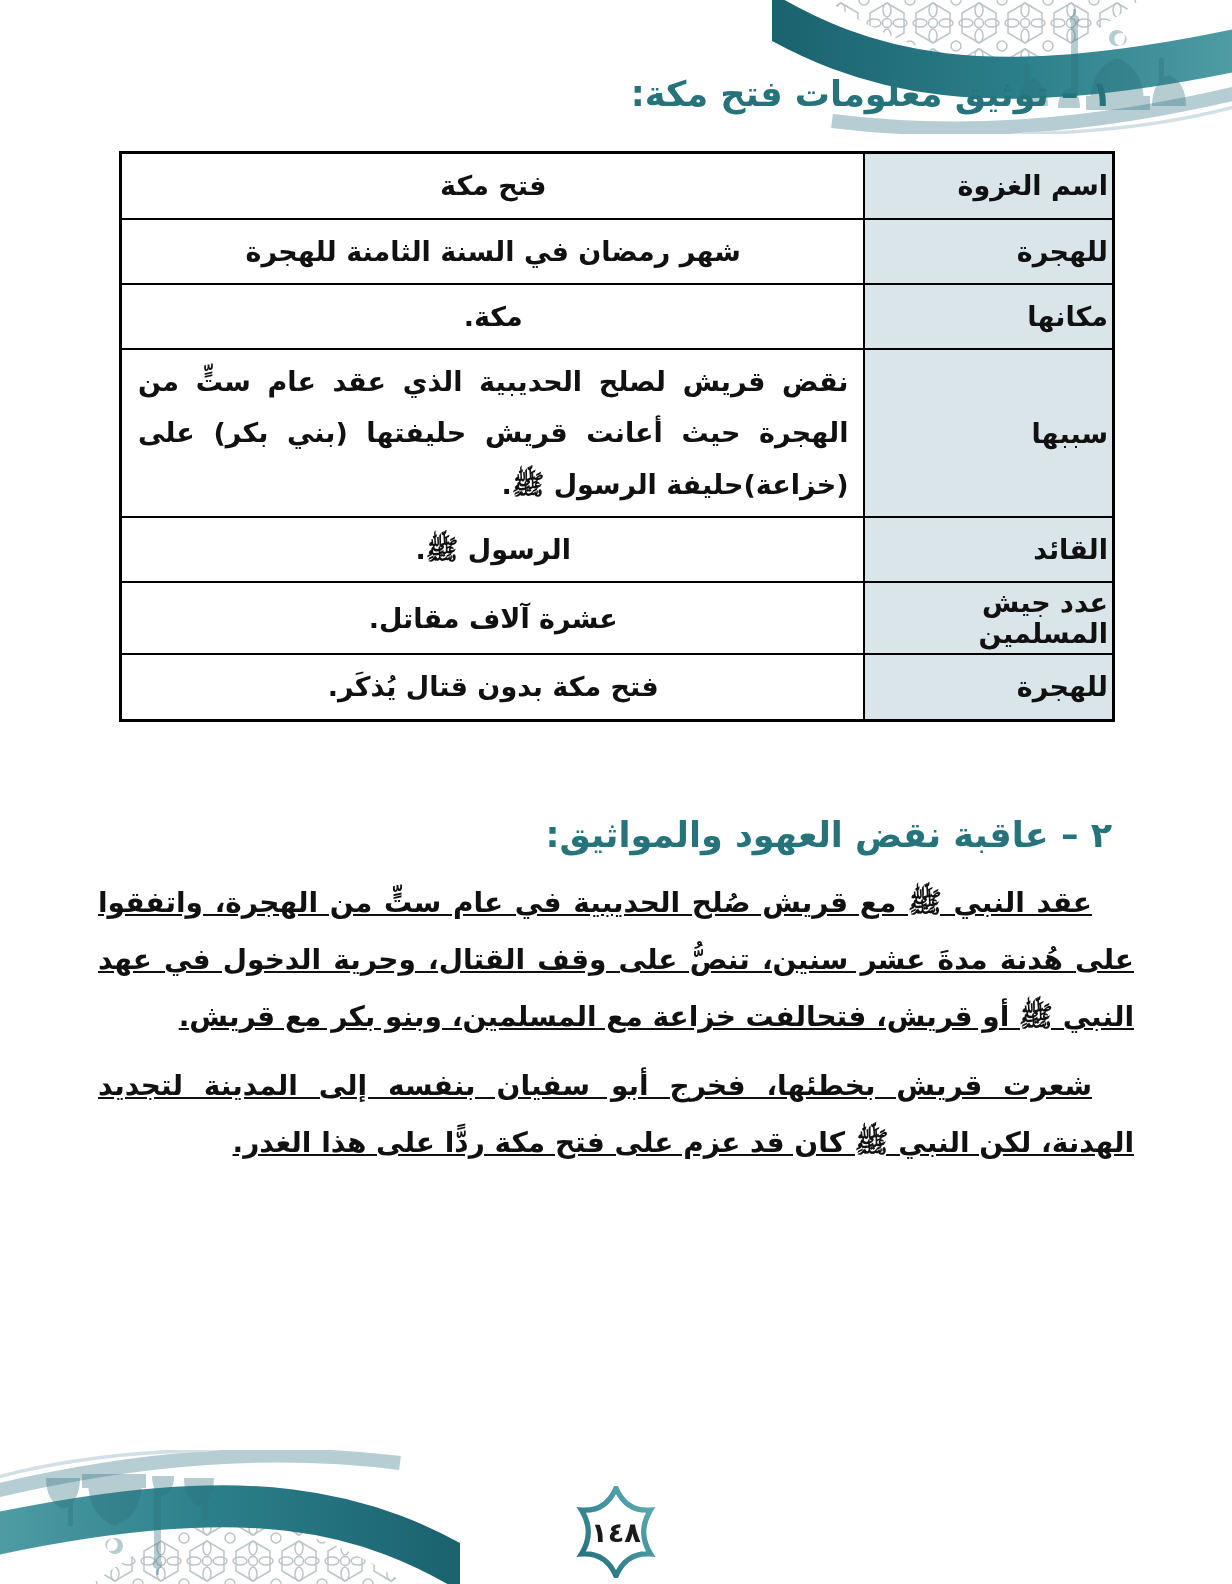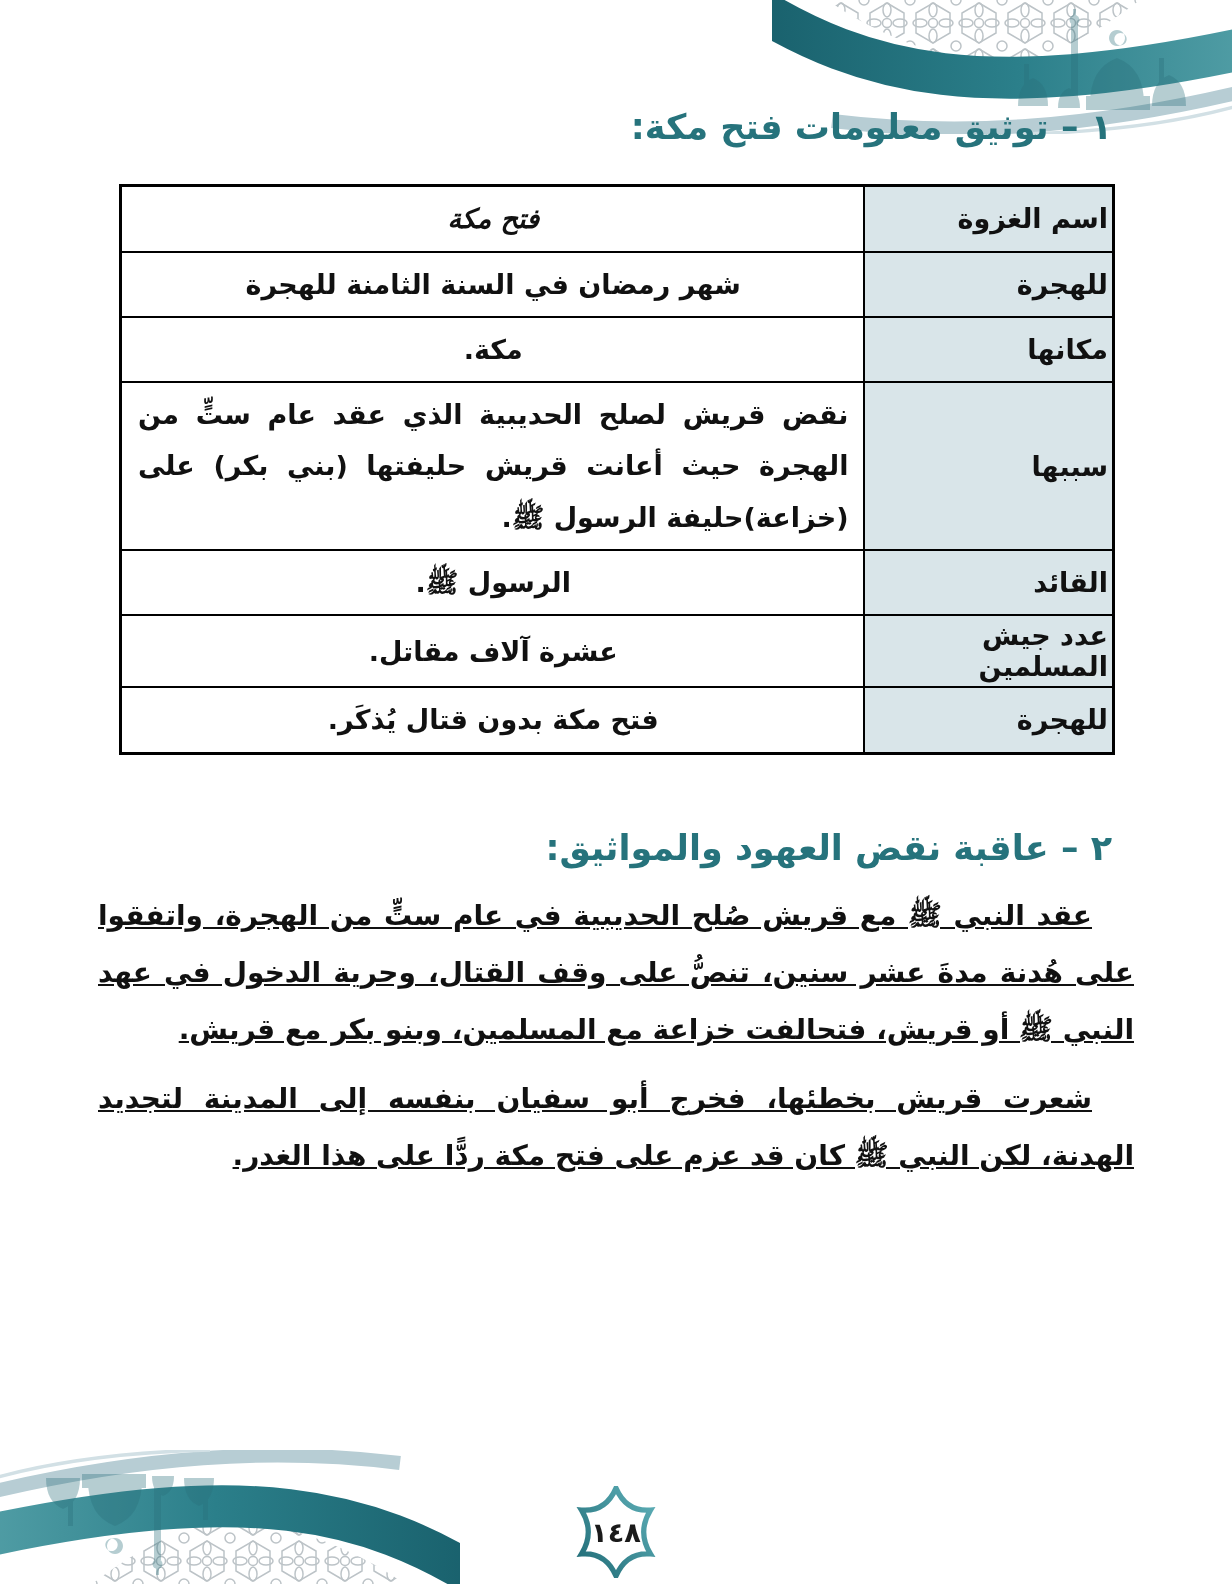--- a/index.html
+++ b/index.html
@@ -27,22 +27,22 @@
   .corner-tr{top:0;right:0;}
   .corner-bl{bottom:0;left:0;transform:rotate(180deg);}
   main{position:relative;padding:0 98px;}
   .section-heading{
     color:var(--heading-teal);
     font-size:35px;
     font-weight:bold;
     text-align:right;
     line-height:1.55;
   }
-  .heading-1{padding:100px 22px 0 0;}
-  .heading-2{margin:66px 22px 0 0;}
+  .heading-1{padding:67px 22px 0 0;}
+  .heading-2{margin:86px 22px 0 0;}
   table.battle-table{
     width:996px;
     margin:30px 19px 0 auto;
     border-collapse:collapse;
     border:3px solid var(--table-border);
     table-layout:fixed;
   }
   table.battle-table th, table.battle-table td{
     border:2px solid var(--table-border);
     font-weight:bold;
@@ -54,21 +54,21 @@
     background:var(--table-label-bg);
     text-align:right;
     font-size:26px;
     padding:4px 4px;
   }
   td.row-value{
     text-align:center;
     padding:6px 14px 6px 16px;
     line-height:1.9;
   }
-  thead td.row-value{font-style:italic;}
+  thead td.row-value{}
   tbody td.long-value{text-align:justify;text-justify:inter-word;}
   thead tr{height:65px;}
   tbody tr:nth-child(1){height:62px;}
   tbody tr:nth-child(2){height:64px;}
   tbody tr:nth-child(3){height:108px;}
   tbody tr:nth-child(4){height:62px;}
   tbody tr:nth-child(5){height:64px;}
   tbody tr:nth-child(6){height:63px;}
   .body-paragraph{
     font-size:28px;

